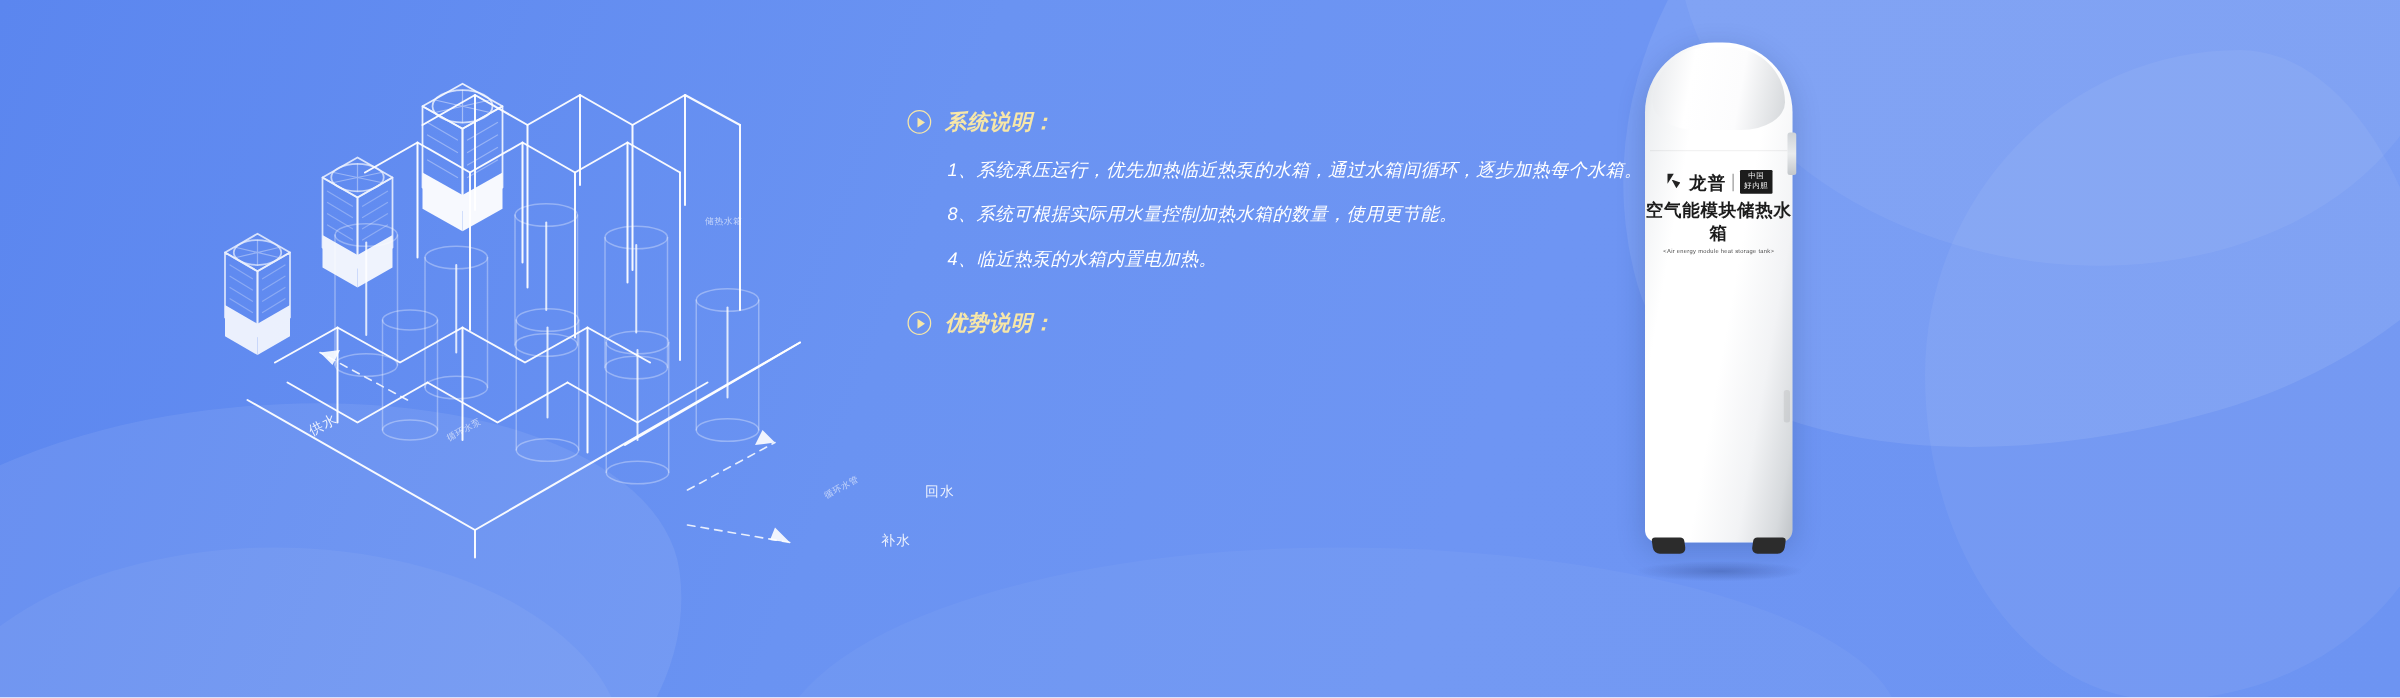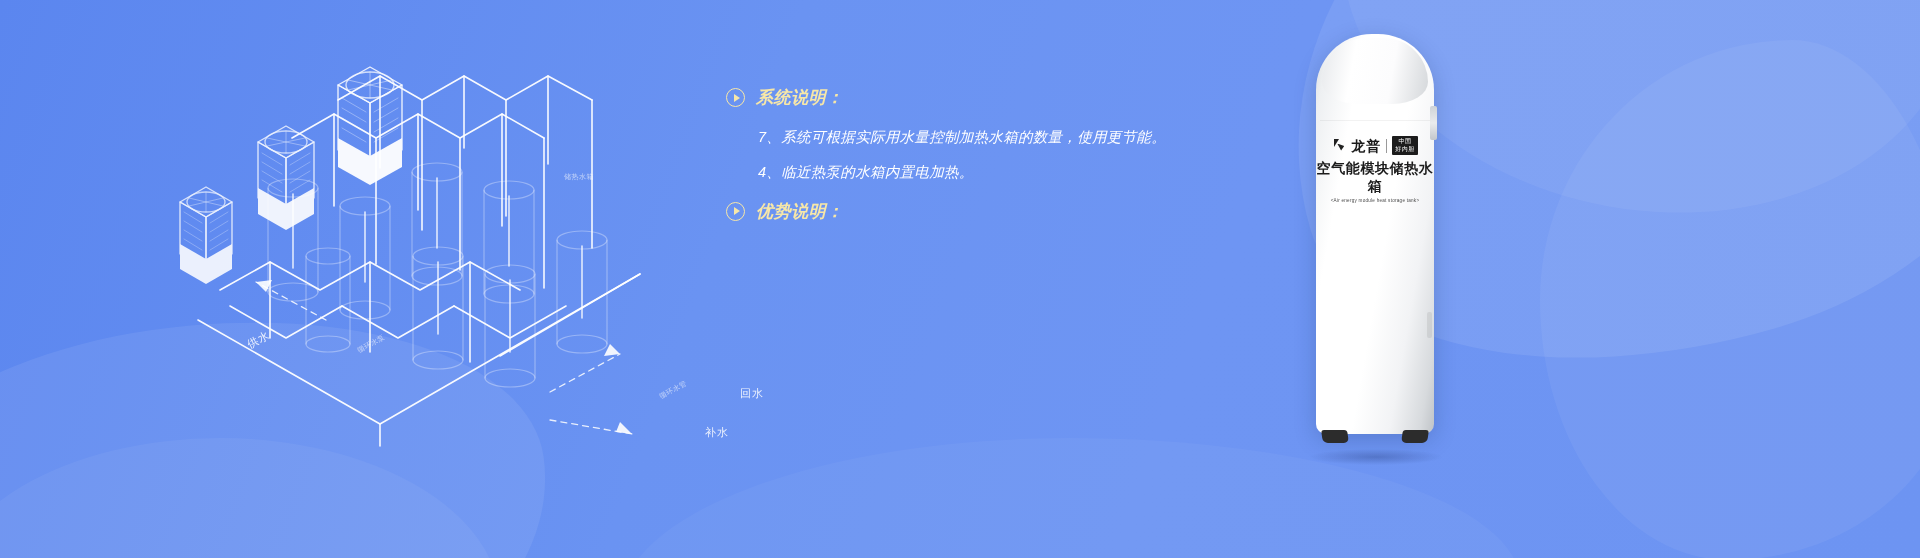--- a/index.html
+++ b/index.html
@@ -63,21 +63,21 @@
 
   
   #panel{
     position:absolute; left:726px; top:86px; width:640px;font-style:italic;
   }
   .sec{ margin-bottom:4px; }
   .sec-head{
     display:flex; align-items:center; gap:11px;
     margin-bottom:17px;
   }
-  .sec-head.second{ margin-top:16px;text-align:right; }
+  .sec-head.second{ margin-top:28px;text-align:right; }
   .play-icon{
     width:19px; height:19px; flex:0 0 19px;
     border:1.6px solid #f7e7a8; border-radius:50%;
     display:flex; align-items:center; justify-content:center;
   }
   .play-icon i{
     display:block; width:0; height:0;
     border-left:6px solid #f7e7a8;
     border-top:4px solid transparent;
     border-bottom:4px solid transparent;
@@ -341,21 +341,22 @@
   <div id="panel">
 
     <div class="sec">
       <div class="sec-head">
         <span class="play-icon">
             <i></i>
           </span>
         <span class="sec-title">系统说明：</span>
       </div>
       <ul class="items">
-        <li>7、系统可根据实际用水量控制加热水箱的数量，使用更节能。</li>
+        <li>1、系统承压运行，优先加热临近热泵的水箱，通过水箱间循环，逐步加热每个水箱。</li>
+        <li>8、系统可根据实际用水量控制加热水箱的数量，使用更节能。</li>
         <li>4、临近热泵的水箱内置电加热。</li>
       </ul>
     </div>
 
     <div class="sec">
       <div class="sec-head second">
         <span class="play-icon">
             <i></i>
           </span>
         <span class="sec-title">优势说明：</span>

